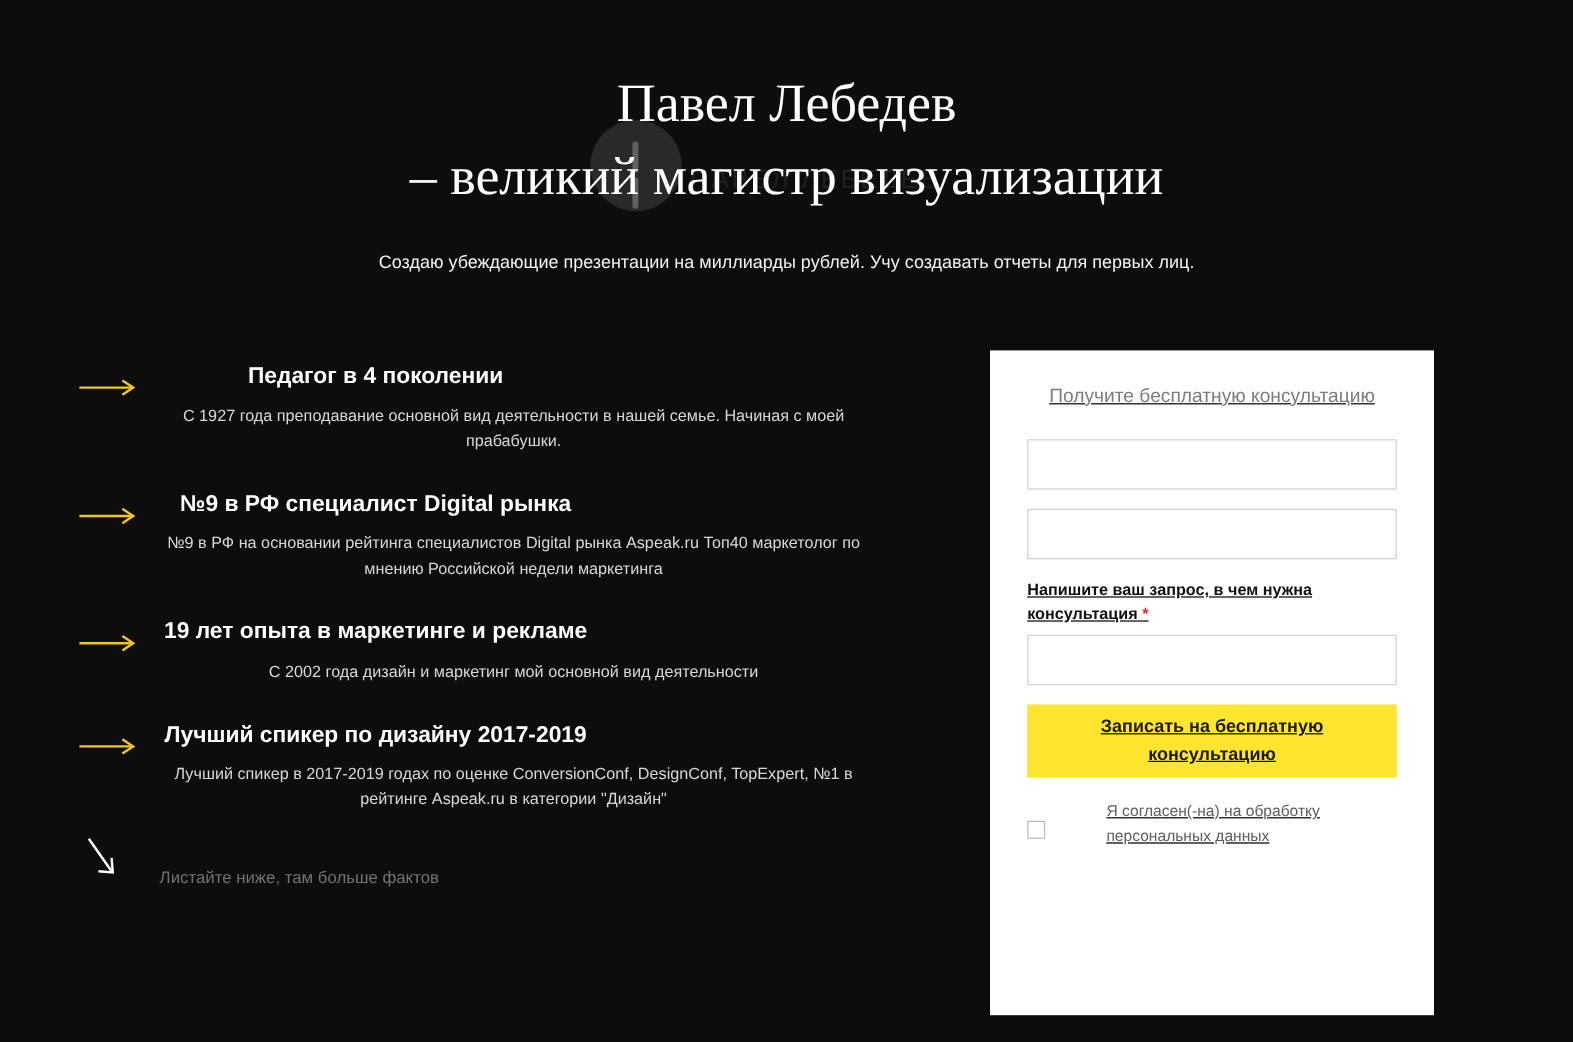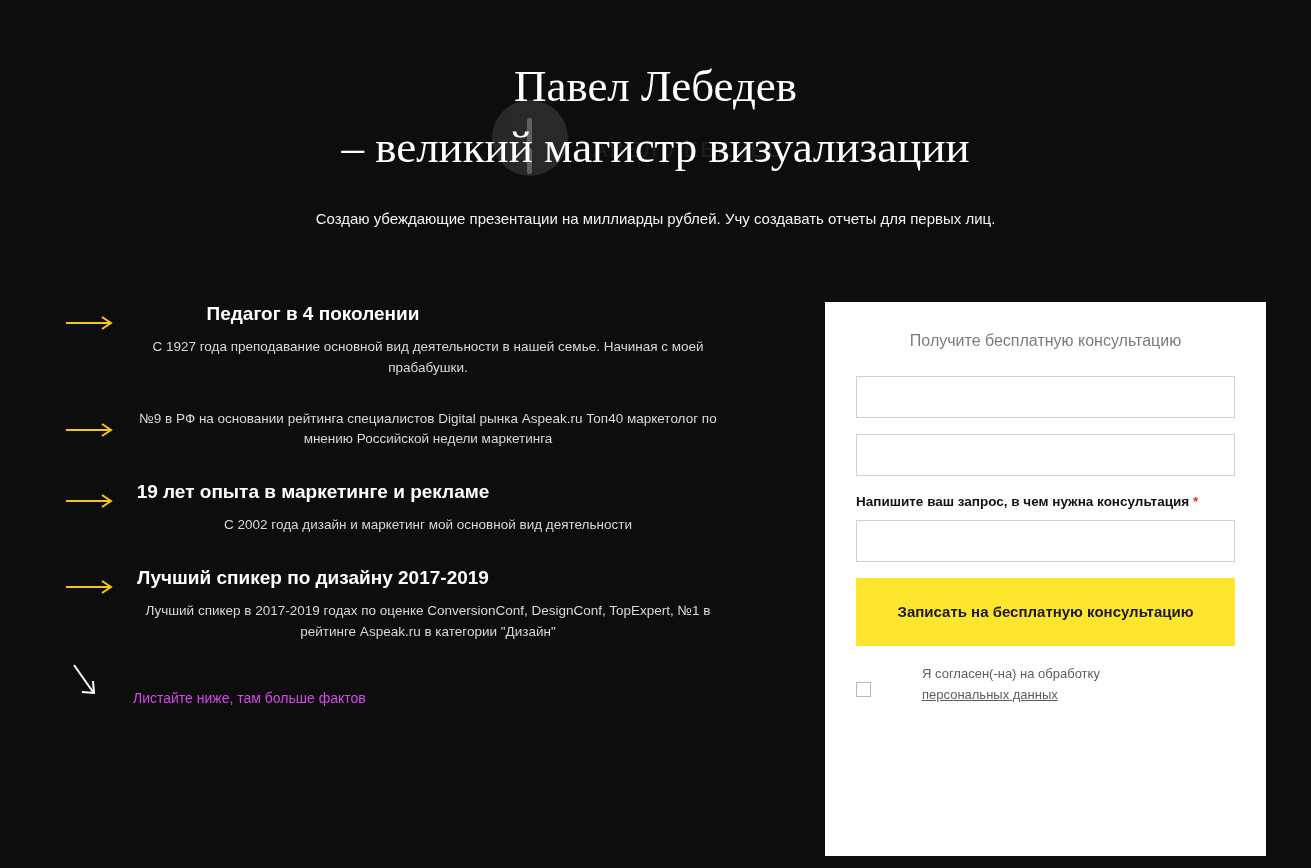--- a/index.html
+++ b/index.html
@@ -111,32 +111,33 @@
     position: relative;
     padding-left: 67px;
     margin-top: 46px;
   }
   .scroll-hint .arrow-down {
     position: absolute;
     left: 5px; top: -27px;
     width: 30px; height: 36px;
   }
   .scroll-hint .hint-text {
-    color: #d946ef;
+    color: #737373;
     font-size: 14px;
   }
 
   
   .form-card {
     position: absolute;
-    left: 825px; top: 14px;
-    width: 441px;
+    left: 825px; top: 4px;
+    width: 370px;
     min-height: 554px;
     background: #ffffff;
     padding: 30px 31px 26px 31px;
+    text-decoration: underline;
   }
   .form-title {
     margin: 0 0 26px 0;
     text-align: center;
     color: #7c7c7c;
     font-size: 16px;
     font-weight: 400;
   }
   .field { margin-bottom: 16px; }
   .field label {
@@ -157,21 +158,21 @@
     padding: 0 10px;
     font-size: 14px;
     font-family: "Liberation Sans", sans-serif;
     color: #111;
     outline: none;
   }
   .submit-btn {
     display: block;
     width: 100%;
     margin-top: 14px;
-    padding: 23px 8px;
+    padding: 8px 8px;
     border: 0;
     background: #ffe62e;
     color: #1a1a1a;
     font-size: 15px;
     font-weight: bold;
     line-height: 1.5;
     font-family: "Liberation Sans", sans-serif;
     cursor: pointer;
   }
   .consent {
@@ -232,20 +233,21 @@
         <p class="desc">С 1927 года преподавание основной вид деятельности в нашей семье. Начиная с моей прабабушки.</p>
       </div>
 
       <div class="fact">
         <span class="arrow">
           <svg width="48" height="14" viewBox="0 0 48 14">
             <line x1="0" y1="7" x2="44" y2="7" stroke="#f5c518" stroke-width="2"></line>
             <polyline points="36,1 45,7 36,13" fill="none" stroke="#f5c518" stroke-width="2"></polyline>
           </svg>
         </span>
+        <h3>№9 в РФ специалист Digital рынка</h3>
         <p class="desc">№9 в РФ на основании рейтинга специалистов Digital рынка Aspeak.ru Топ40 маркетолог по мнению Российской недели маркетинга</p>
       </div>
 
       <div class="fact">
         <span class="arrow">
           <svg width="48" height="14" viewBox="0 0 48 14">
             <line x1="0" y1="7" x2="44" y2="7" stroke="#f5c518" stroke-width="2"></line>
             <polyline points="36,1 45,7 36,13" fill="none" stroke="#f5c518" stroke-width="2"></polyline>
           </svg>
         </span>

